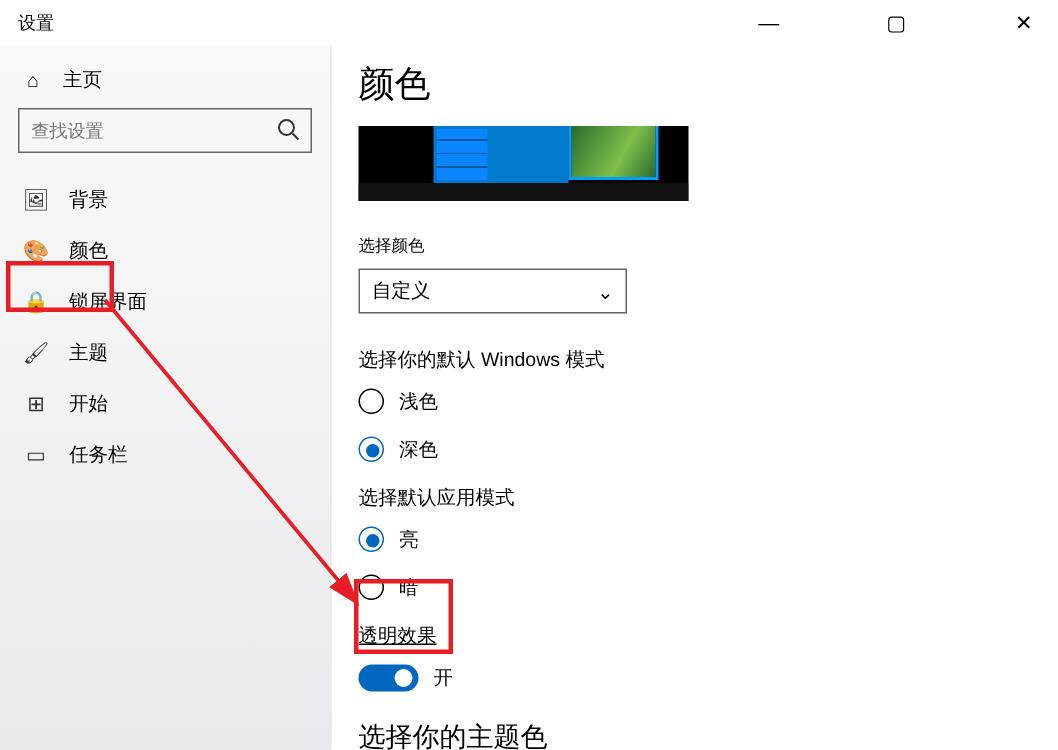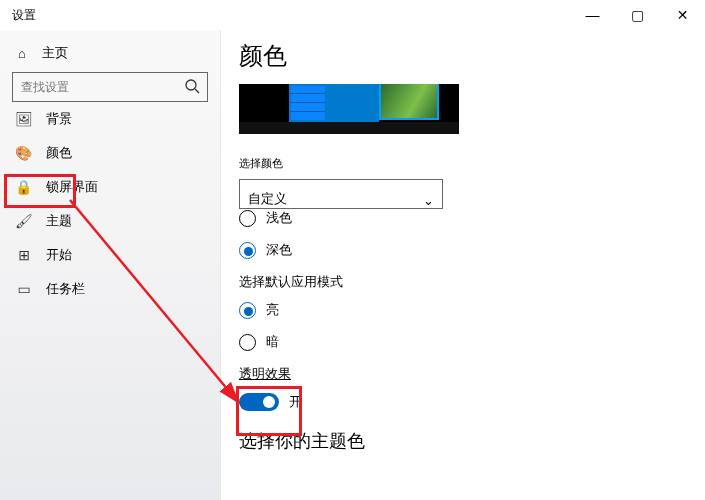--- a/index.html
+++ b/index.html
@@ -1,42 +1,42 @@
 <!DOCTYPE html>
 <html><head>
 <meta charset="utf-8">
 <style>
 * { box-sizing: border-box; margin: 0; padding: 0; }
 body { font-family: "Microsoft YaHei", "Segoe UI", sans-serif; font-size: 13px; color: #000; background: #fff; width: 705px; height: 500px; overflow: hidden; position: relative; }
 .window { display: flex; flex-direction: column; height: 100%; }
-.titlebar { display: flex; align-items: center; height: 30px; padding-left: 12px; }
+.titlebar { display: flex; align-items: center; height: 30px; padding-left: 12px; gap: 40px; }
 .titlebar-title { font-size: 12px; flex: 0 0 auto; }
 .titlebar-spacer { flex: 1; }
 .win-btn { width: 45px; height: 30px; display: flex; align-items: center; justify-content: center; font-size: 14px; }
 .content { display: flex; flex: 1; overflow: hidden; }
 .sidebar { width: 220px; padding: 8px 12px 0 12px; background: linear-gradient(180deg, #f9f9f9 0%, #f4f4f5 40%, #e9eaed 100%); display: flex; flex-direction: column; }
 .home-row { display: flex; align-items: center; gap: 12px; padding: 6px 2px 10px 2px; }
 .home-row .icon { width: 16px; height: 16px; display: flex; align-items: center; justify-content: center; }
-.search-wrap { position: relative; }
+.search-wrap { position: relative; margin-bottom: 14px; }
 .search-input { width: 100%; height: 30px; border: 1px solid #666; background: transparent; padding: 0 30px 0 8px; font-size: 12px; }
 .search-icon { position: absolute; right: 8px; top: 6px; }
 .section-label { font-size: 12px; font-weight: 700; margin-bottom: 8px; padding-left: 2px; }
 .nav-item { display: flex; align-items: center; gap: 14px; height: 34px; padding: 0 4px; font-size: 13px; }
 .nav-item .icon { width: 16px; height: 16px; display: flex; align-items: center; justify-content: center; font-size: 14px; color: #333; }
 .main { flex: 1; padding: 0 18px 0 18px; overflow-y: hidden; border-left: 1px solid #e6e6e6; position: relative; }
 .main h1 { font-size: 24px; font-weight: 400; margin: 10px 0 12px 0; }
 .preview { width: 220px; height: 50px; background: #000; position: relative; overflow: hidden; margin-bottom: 22px; }
 .preview .taskbar { position: absolute; left: 0; right: 0; bottom: 0; height: 12px; background: #111; }
 .preview .tiles { position: absolute; left: 50px; top: 0; width: 90px; height: 38px; background: #007acc; }
 .preview .tile-grid { position: absolute; left: 2px; top: 2px; width: 34px; height: 34px; background: repeating-linear-gradient(0deg,#0a84ff 0 8px,#005a9e 8px 9px), repeating-linear-gradient(90deg,transparent 0 8px,#005a9e 8px 9px); }
 .preview .photo { position: absolute; left: 140px; top: -2px; width: 60px; height: 38px; border: 2px solid #00a0ff; background: linear-gradient(120deg,#2a6b2f 0%, #7fbf4a 60%, #2a6b2f 100%); }
 .label { font-size: 11px; margin-bottom: 8px; }
-.select { width: 204px; height: 30px; border: 1px solid #666; display: flex; align-items: flex-end; justify-content: space-between; padding: 0 8px; font-size: 13px; }
+.select { width: 179px; height: 30px; border: 1px solid #666; display: flex; align-items: center; justify-content: space-between; padding: 0 8px; font-size: 13px; margin-bottom: 22px; }
 .group-label { font-size: 13px; margin-bottom: 10px; }
-.radio { display: flex; align-items: center; gap: 10px; margin-bottom: 14px; }
+.radio { display: flex; gap: 10px; margin-bottom: 14px; }
 .radio-circle { width: 17px; height: 17px; border: 1.5px solid #000; border-radius: 50%; position: relative; }
 .radio-circle.checked { border-color: #0067c0; }
 .radio-circle.checked::after { content: ""; position: absolute; width: 9px; height: 9px; background: #0067c0; border-radius: 50%; left: 4px; top: 4px; }
 .toggle-wrap { display: flex; align-items: center; gap: 10px; margin-top: 8px; }
 .toggle { width: 40px; height: 18px; border-radius: 10px; background: #0067c0; position: relative; }
 .toggle::after { content: ""; position: absolute; width: 12px; height: 12px; background: #fff; border-radius: 50%; right: 4px; top: 3px; }
 .section-heading { font-size: 18px; font-weight: 400; margin-top: 18px; margin-bottom: 12px; }
 .highlight { position: absolute; border: 3px solid #e81e27; pointer-events: none; }
 .hl-color { left: 4px; top: 174px; width: 72px; height: 34px; }
 .hl-trans { left: 236px; top: 386px; width: 66px; height: 50px; }
@@ -111,20 +111,21 @@
         <div class="photo"></div>
         <div class="taskbar"></div>
       </div>
 
       <div class="label">选择颜色</div>
       <div class="select">
         <span>自定义</span>
         <span>⌄</span>
       </div>
 
+      <div class="group-label">选择你的默认 Windows 模式</div>
       <div class="radio">
         <span class="radio-circle"></span>
         <span>浅色</span>
       </div>
       <div class="radio">
         <span class="radio-circle checked"></span>
         <span>深色</span>
       </div>
 
       <div class="group-label" style="margin-top:2px;">选择默认应用模式</div>

